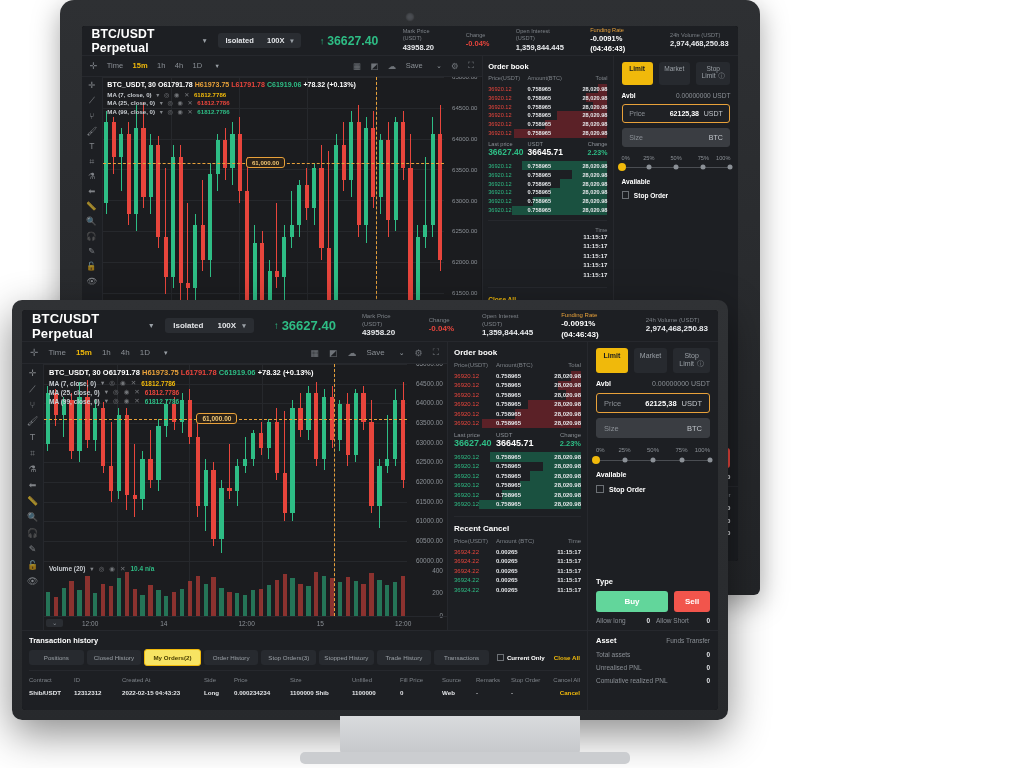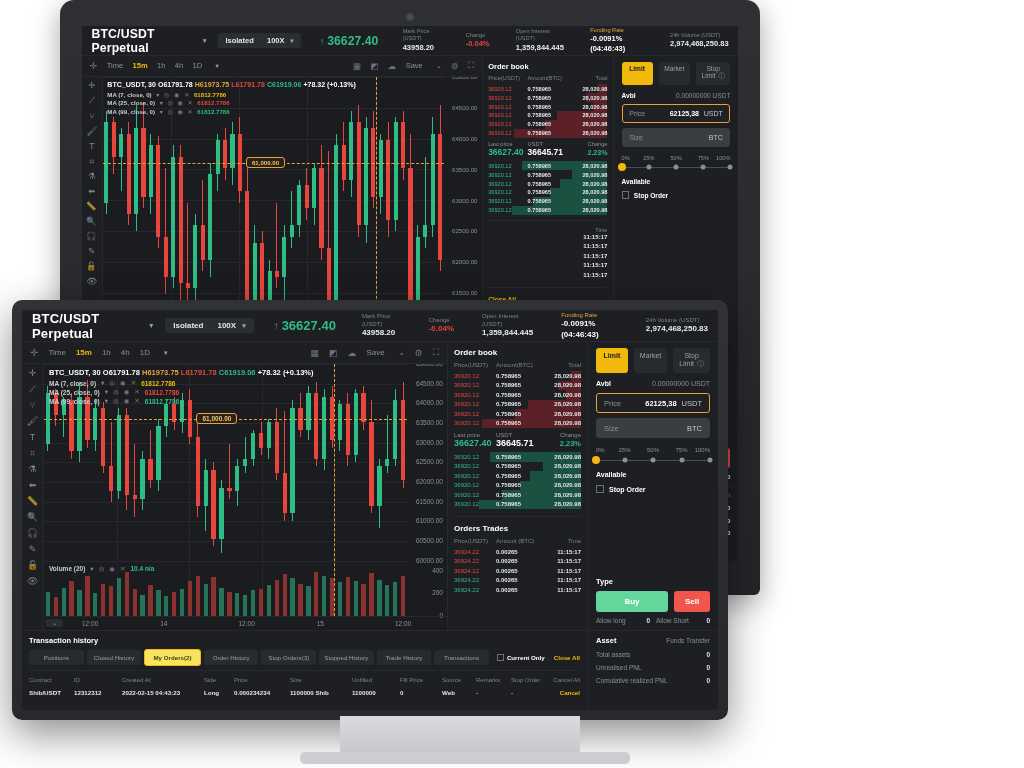--- a/index.html
+++ b/index.html
@@ -1052,21 +1052,21 @@
                 <span class="amt" style="position: relative;">0.758965</span>
                 <span class="tot" style="position: relative; text-align: right;">28,020.98</span>
               </div>
               <div class="ob-row" style="grid-template-columns: 42px 48px 1fr; font-size: 6px; height: 9.5px; align-items: center;">
                 <div class="depth buy" style="width: 80%;"></div>
                 <span class="p-buy" style="position: relative;">36920.12</span>
                 <span class="amt" style="position: relative;">0.758965</span>
                 <span class="tot" style="position: relative; text-align: right;">28,020.98</span>
               </div>
               <div class="divider" style="margin: 7px 0px;"></div>
-              <div class="panel-title" style="font-size: 8px; margin-bottom: 5px;">Orders Trades</div>
+              <div class="panel-title" style="font-size: 8px; margin-bottom: 5px;">Recent Cancel</div>
               <div class="ob-head" style="grid-template-columns: 42px 48px 1fr; font-size: 6px; margin-bottom: 3px;">
                 <span>Price(USDT)</span>
                 <span>Amount (BTC)</span>
                 <span style="text-align: right;">Time</span>
               </div>
               <div class="ob-row" style="grid-template-columns: 42px 48px 1fr; font-size: 6px; height: 9.5px; align-items: center;">
                 <span class="p-sell">36924.22</span>
                 <span class="amt">0.00265</span>
                 <span class="tot" style="text-align: right;">11:15:17</span>
               </div>

